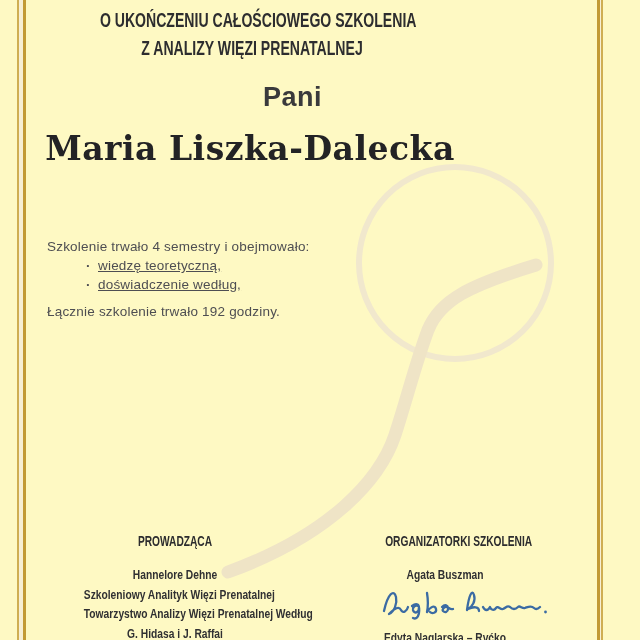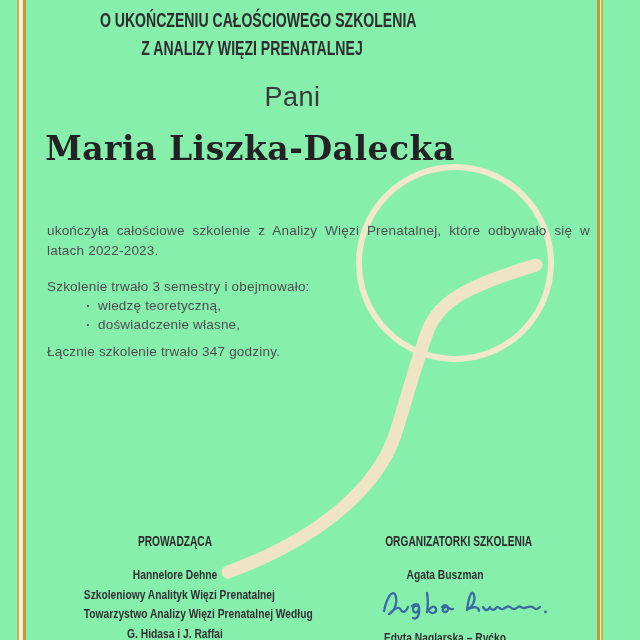--- a/index.html
+++ b/index.html
@@ -1,19 +1,19 @@
 <!DOCTYPE html>
 <html lang="pl"><head>
 <meta charset="utf-8">
 <style>
   html,body { margin:0; padding:0; }
   .page {
     position:relative;
     width:640px; height:640px;
-    background:#86efac;
+    background:#fef9c3;
     overflow:hidden;
     font-family:"Liberation Sans", sans-serif;
     color:#4e4e52;
   }
   
   .gold-border {
     position:absolute; top:0; bottom:0;
     background:#f7efd4;
     box-sizing:border-box;
   }
@@ -25,37 +25,37 @@
 
   
   .title-block { position:absolute; top:6px; left:25px; width:454px; text-align:center; }
   .cert-title {
     font-size:21px; font-weight:700; color:#2d2d2f;
     line-height:28px; white-space:nowrap;
     transform:scaleX(0.67); transform-origin:50% 50%;
   }
   .salutation {
     position:absolute; top:82px; left:25px; width:535px;
-    text-align:center; font-size:27px; font-weight:400;
+    text-align:center; font-size:27px; font-weight:700;
     color:#3a3a3c; letter-spacing:0.5px; line-height:30px;
   }
   .recipient {
     position:absolute; top:126px; left:25px; width:450px;
     text-align:center;
     font-family:"DejaVu Serif", serif; font-weight:700;
     font-size:33px; line-height:46px; color:#232325; letter-spacing:0.5px;
     white-space:nowrap;
   }
 
   
   .body-block { position:absolute; top:221px; left:47px; width:543px; font-size:13.5px; line-height:20px; letter-spacing:0.2px; }
   .body-block p { margin:0; }
   .para-justify { text-align:justify; }
   .list-intro { margin-top:16px !important; }
-  ul.bullets { margin:0; padding:0 0 0 51px; list-style:none; }
+  ul.bullets { margin:0; padding:0 0 0 51px; list-style:none;text-decoration:underline; }
   ul.bullets li { position:relative; line-height:18.5px; }
   ul.bullets li::before {
     content:"·"; position:absolute; left:-12px; top:0;
     font-weight:700; color:#4e4e52;
   }
   .duration-line { margin-top:8px !important; }
   .para-accreditation { margin-top:19px !important; }
 
   
   .footer-col { position:absolute; top:532px; text-align:center; color:#2c2c2e; }
@@ -89,27 +89,26 @@
   <div class="title-block">
     <div class="cert-title">O UKOŃCZENIU CAŁOŚCIOWEGO SZKOLENIA</div>
     <div class="cert-title">Z ANALIZY WIĘZI PRENATALNEJ</div>
   </div>
 
   <div class="salutation">Pani</div>
 
   <div class="recipient">Maria Liszka-Dalecka</div>
 
   <div class="body-block">
-    <p class="para-justify">ukończyła całościowe szkolenie z Analizy Więzi Prenatalnej, które odbywało się w latach 2022-2023.</p>
-    <p class="list-intro">Szkolenie trwało 3 semestry i obejmowało:</p>
+    <p class="list-intro">Szkolenie trwało 4 semestry i obejmowało:</p>
     <ul class="bullets">
       <li>wiedzę teoretyczną,</li>
-      <li>doświadczenie własne,</li>
+      <li>doświadczenie według,</li>
     </ul>
-    <p class="duration-line">Łącznie szkolenie trwało 347 godziny.</p>
+    <p class="duration-line">Łącznie szkolenie trwało 192 godziny.</p>
   </div>
 
   <div class="footer-col left">
     <div class="col-heading">PROWADZĄCA</div>
     <div class="col-lines">
       <div class="col-line">Hannelore Dehne</div>
       <div class="col-line">Szkoleniowy Analityk Więzi Prenatalnej</div>
       <div class="col-line">Towarzystwo Analizy Więzi Prenatalnej Według</div>
       <div class="col-line">G. Hidasa i J. Raffai</div>
     </div>

